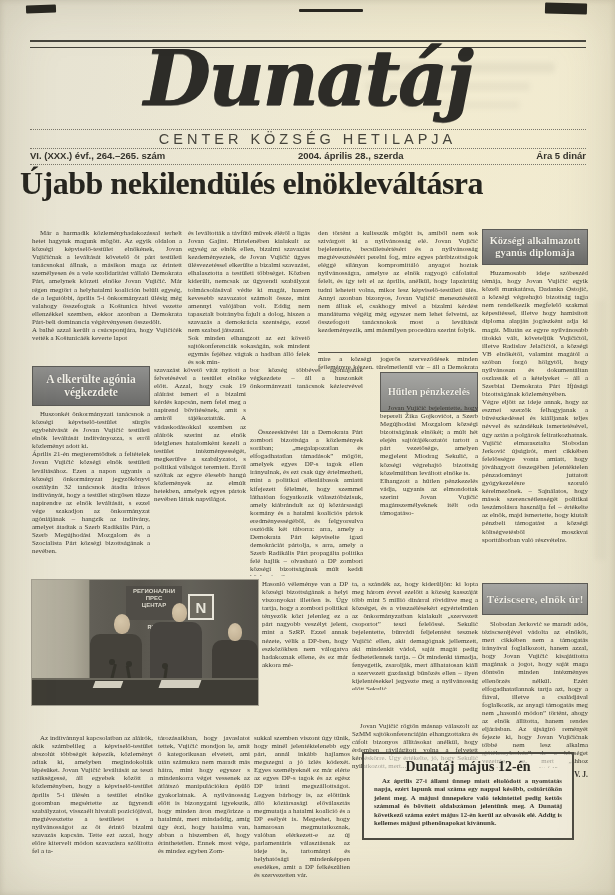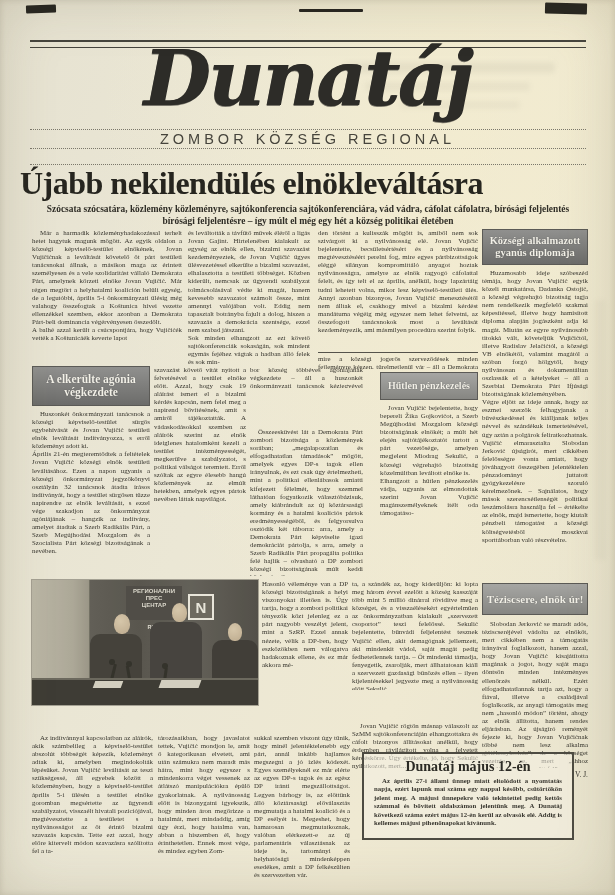--- a/index.html
+++ b/index.html
@@ -30,21 +30,21 @@
     color:#37352e;overflow:hidden;white-space:pre-line;text-indent:8px;}
   .noind{text-indent:0;}
   .shead{position:absolute;background:linear-gradient(180deg,#90908e,#6c6c6a);color:#f3f1e8;
     font-weight:bold;text-align:center;display:flex;align-items:center;justify-content:center;
     line-height:1.12;padding:2px 3px;box-sizing:border-box;border:1px solid #5b5a56;
     text-shadow:0 0 1px rgba(0,0,0,.45);}
   .shead.light{background:linear-gradient(180deg,#a6a6a3,#868682);}
   .divline{position:absolute;height:0;border-top:1px solid #55534b;}
   .caption{position:absolute;font-weight:bold;font-style:italic;font-size:7.5px;line-height:1.3;
     text-align:center;color:#2e2d27;}
-  .byline{position:absolute;font-weight:normal;font-size:7.5px;text-align:right;color:#36342e;}
+  .byline{position:absolute;font-weight:bold;font-size:7.5px;text-align:right;color:#36342e;}
   .notice{position:absolute;border:2px solid #4d4b42;background:rgba(244,241,228,.55);
     box-sizing:border-box;padding:4px 10px;}
   .notice-title{font-weight:bold;font-size:14px;text-align:center;color:#2b2a24;margin:1px 0 2px;}
   .notice-body{font-weight:bold;font-size:6.8px;line-height:1.25;text-align:justify;
     color:#3a3831;text-indent:8px;}
   
   .photo{position:absolute;overflow:hidden;background:#45433d;box-shadow:0 0 0 1px rgba(60,58,50,.4);}
   .photo *{position:absolute;}
   .ph-wall{left:0;top:0;width:58px;height:125px;background:linear-gradient(90deg,#b3af9f,#a29e8e 70%,#8c887a);}
   .ph-seam{left:57px;top:0;width:2px;height:125px;background:#5f5d52;}
@@ -76,44 +76,48 @@
   <div class="mark" style="left:299px;top:9px;width:64px;height:3px"></div>
   <div class="mark" style="left:545px;top:3px;width:42px;height:11px;transform:rotate(1.5deg)"></div>
   <div class="ghost" style="left:345px;top:62px;width:210px;height:11px;opacity:.11"></div>
   <div class="ghost" style="left:365px;top:82px;width:165px;height:9px;opacity:.09"></div>
   <div class="ghost" style="left:400px;top:101px;width:120px;height:8px;opacity:.08"></div>
   <div class="ghost" style="left:594px;top:300px;width:12px;height:260px;opacity:.06"></div>
 
   <div class="ruledbl" style="left:30px;top:40px;width:556px"></div>
   <div class="mast">Dunatáj</div>
   <div class="dotted" style="left:30px;top:129px;width:556px"></div>
-  <div class="subtitle">ZOMBOR KÖZSÉG REGIONAL</div>
+  <div class="subtitle">CENTER KÖZSÉG HETILAPJA</div>
   <div class="dotted" style="left:30px;top:148px;width:556px"></div>
+  <div class="inforow">
+    <span>VI. (XXX.) évf., 264.–265. szám</span>
+    <span>2004. április 28., szerda</span>
+    <span>Ára 5 dinár</span>
+  </div>
   <div class="dotted" style="left:30px;top:164px;width:556px"></div>
 
   <div class="headline">Újabb nekilendülés elnökleváltásra</div>
-  <div class="subhead">Szócsata szócsatára, közlemény közleményre, sajtókonferencia sajtókonferenciára, vád vádra, cáfolat cáfolatra, bírósági feljelentés bírósági feljelentésre – így múlt el még egy hét a község politikai életében</div>
 
   <div class="bt" style="left:32px;top:229px;width:150px;height:136px">Már a harmadik közleményhadakozással terhelt hetet hagytuk magunk mögött. Az egyik oldalon a községi képviselő-testület elnökének, Jovan Vujičićnak a leváltását követelő öt párt testületi tanácsnokai állnak, a másikon maga az érintett személyesen és a vele szolidaritást vállaló Demokrata Párt, amelynek körzeti elnöke Jovan Vujičić. Már régen megtört a helyhatalmi koalíción belüli egység, de a legutóbbi, április 5-i önkormányzati ülésig még valahogy összefogtak a Koštunica hívei vezette ellenzékkel szemben, ekkor azonban a Demokrata Párt-beli dominancia végérvényesen összedőlt.
 A balhé azzal került a csúcspontjára, hogy Vujičićék vették a Koštunicáék keverte lapot</div>
   <div class="bt noind" style="left:188px;top:229px;width:122px;height:136px">és leváltották a távfűtő művek éléről a ligás Jovan Gajint. Hirtelenében kialakult az egység az elnök ellen, bizalmi szavazást kezdeményeztek, de Jovan Vujičić ügyes ülésvezetéssel elkerülte a bizalmi szavazást, elhalasztotta a testületi többséget. Közben kiderült, nemcsak az ügyrendi szabályzat tolmácsolásával védte ki magát, hanem kevesebb szavazatot számolt össze, mint amennyi valójában volt. Eddig nem tapasztalt botrányba fajult a dolog, hiszen a szavazás a demokrácia szentsége, ezzel nem szabad játszani.
 Sok minden elhangzott az ezt követő sajtókonferenciák sokaságán, sok mindent egymás fejéhez vágtak a hadban álló felek és sok min-</div>
   <div class="bt noind" style="left:318px;top:229px;width:160px;height:122px">den történt a kulisszák mögött is, amiből nem sok szivárgott ki a nyilvánosság elé. Jovan Vujičić bejelentette, becsületsértésért és a nyilvánosság megtévesztéséért perelni fog, mire egyes pártbizottságok eléggé silányan kompromittáló anyagot hoztak nyilvánosságra, amelyre az elnök ragyogó cáfolattal felelt, és így telt el az április, anélkül, hogy lapzártáig tudni lehetett volna, mikor lesz képviselő-testületi ülés. Annyi azonban bizonyos, Jovan Vujičić menesztésétől nem álltak el, csakhogy mivel a bizalmi kérdést mandátuma végéig még egyszer nem lehet felvetni, az összefogott tanácsnokok most a leváltását kezdeményezik, ami másmilyen procedúra szerint folyik.</div>
   <div class="divline" style="left:318px;top:352px;width:160px"></div>
   <div class="bt noind" style="left:318px;top:355px;width:160px;height:14px">mire a községi jogerős szerveződések minden fejleményre készen, türelmetlenül vár – áll a Demokrata Párt múlt heti közleményében.</div>
 
   <div class="shead" style="left:32px;top:366px;width:118px;height:40px;font-size:11.5px">A elkerülte agónia végkezdete</div>
   <div class="bt" style="left:32px;top:410px;width:118px;height:166px">Huszonkét önkormányzati tanácsnok a községi képviselő-testület sürgős egybehívását és Jovan Vujičić testületi elnök leváltását indítványozza, s erről közleményt adott ki.
 Április 21-én megteremtődtek a feltételek Jovan Vujičić községi elnök testületi leváltásához. Ezen a napon ugyanis a községi önkormányzat jegyzőkönyvi osztályán 32 tanácsnok átadta írásos indítványát, hogy a testület sürgősen tűzze napirendre az elnök leváltását, s ezzel vége szakadjon az önkormányzat agóniájának – hangzik az indítvány, amelyet átadtak a Szerb Radikális Párt, a Szerb Megújhodási Mozgalom és a Szocialista Párt községi bizottságának a nevében.</div>
   <div class="bt noind" style="left:154px;top:366px;width:92px;height:210px">szavazást követő vitát nyitott a felvetésével a testület elnöke előtt. Azzal, hogy csak 19 aláírást ismert el a bizalmi kérdés kapcsán, nem felel meg a napirend bővítésének, amit s amiről tájékoztatták. A vádaskodásokkal szemben az aláírók szerint az elnök ideiglenes hatalomként kezeli a testület intézményességét, megkerülve a szabályzatot, s politikai válságot teremtett. Erről szóltak az egyre élesebb hangú közlemények az elmúlt hetekben, amelyek egyes pártok nevében láttak napvilágot.</div>
 
   <div class="bt noind" style="left:250px;top:366px;width:113px;height:22px">bor község többéves agóniájának végkezdete – áll a huszonkét önkormányzati tanácsnok kézjegyével ellátott közleményben.</div>
   <div class="bt" style="left:250px;top:428px;width:113px;height:148px">Összeesküvést lát a Demokrata Párt zombori bizottsága a közlemények sorában; „megalapozatlan és elfogadhatatlan támadások” mögött, amelyek egyes DP-s tagok ellen irányulnak, és ezt csak úgy értelmezheti, mint a politikai ellenlábasok amiatti kifejezett félelmét, hogy szemmel láthatóan fogyatkozik választóbázisuk, amely kiábrándult az új köztársasági kormány és a hatalmi koalíciós pártok eredményességéből, és felgyorsulva osztódik két táborra: arra, amely a Demokrata Párt képviselte igazi demokráciát pártolja, s arra, amely a Szerb Radikális Párt propagálta politika felé hajlik – olvasható a DP zombori községi bizottságának múlt keddi közleményében.</div>
 
-  <div class="shead light" style="left:380px;top:372px;width:98px;height:28px;font-size:10px">Hűtlen pénzkezelés</div>
+  <div class="shead light" style="left:380px;top:372px;width:98px;height:40px;font-size:10px">Hűtlen pénzkezelés</div>
   <div class="bt" style="left:380px;top:404px;width:98px;height:172px">Jovan Vujičić bejelentette, hogy bepereli Žika Gojkovićot, a Szerb Megújhodási Mozgalom községi bizottságának elnökét; a múlt hét elején sajtótájékoztatót tartott a párt vezetősége, amelyen megjelent Miodrag Sekulić, a községi végrehajtó bizottság közelmúltban leváltott elnöke is.
 Elhangzott a hűtlen pénzkezelés vádja, ugyanis az elmondottak szerint Jovan Vujičić magánszemélyeknek ítélt oda támogatáso-</div>
 
   <div class="photo" style="left:32px;top:580px;width:226px;height:125px">
     <div class="ph-wall"></div>
     <div class="ph-seam"></div>
     <div class="ph-bg"></div>
     <div class="ph-sign-cy">РЕГИОНАЛНИ
 ПРЕС
 ЦЕНТАР</div>

